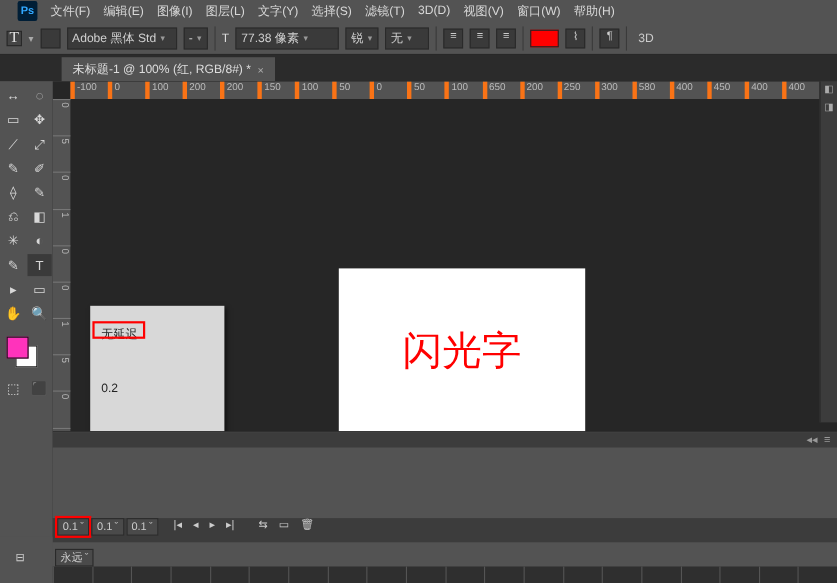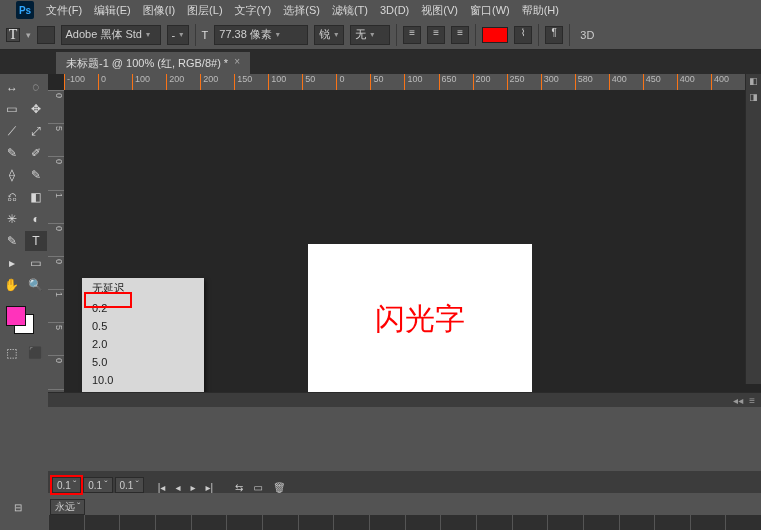--- a/index.html
+++ b/index.html
@@ -14,57 +14,57 @@
 .optbar { height: 30px; background: #535353; display: flex; align-items: center; padding-left: 6px; gap: 6px; border-bottom: 1px solid #282828; }
 .optbar .ticon { width: 14px; height: 14px; color: #e8e8e8; font-family: "Times New Roman", serif; font-size: 14px; display: flex; align-items: center; justify-content: center; border: 1px solid #282828; background: #454545; }
 .sq { width: 18px; height: 18px; background: #3a3a3a; border: 1px solid #2a2a2a; }
 .dropdown { height: 20px; background: #3a3a3a; border: 1px solid #2a2a2a; color: #d0d0d0; font-size: 11px; display: flex; align-items: center; padding: 0 4px; gap: 4px; }
 .dropdown .chev { font-size: 8px; color: #999; }
 .sep { width: 1px; height: 22px; background: #3a3a3a; }
 .swatch-red { width: 26px; height: 16px; background: #ff0000; border: 1px solid #222; }
 
 
 .tabrow { height: 24px; background: #2b2b2b; display: flex; align-items: flex-end; padding-left: 56px; }
-.tab { height: 22px; background: #535353; color: #ddd; font-size: 11px; padding: 4px 10px; display: flex; align-items: flex-start; gap: 6px; }
+.tab { height: 22px; background: #535353; color: #ddd; font-size: 11px; padding: 4px 10px; display: flex; align-items: flex-end; gap: 6px; }
 .tab .close { color: #aaa; font-size: 10px; }
 
 
 .mainrow { display: flex; height: 414px; }
 .toolbox { width: 48px; background: #535353; display: flex; flex-wrap: wrap; align-content: flex-start; padding-top: 2px; }
 .tool { width: 22px; height: 20px; margin: 1px; display: flex; align-items: center; justify-content: center; color: #d8d8d8; font-size: 12px; }
 .tool.sel { background: #3a3a3a; }
 .fgbg { width: 34px; height: 30px; position: relative; margin: 6px; }
 .fg { position: absolute; width: 20px; height: 20px; background: #ff33bb; border: 1px solid #111; top: 0; left: 0; z-index: 2; }
 .bg { position: absolute; width: 20px; height: 20px; background: #fff; border: 1px solid #111; top: 8px; left: 8px; }
 .toolbot { width: 22px; height: 20px; margin: 1px; display: flex; align-items: center; justify-content: center; color: #d8d8d8; font-size: 12px; }
 
 .canvaszone { flex: 1; background: #262626; position: relative; overflow: hidden; }
 .ruler-h { position: absolute; top: 0; left: 16px; right: 16px; height: 16px; background: #535353; display: flex; font-size: 9px; color: #bbb; }
-.ruler-h span { flex: 1; border-left: 1px solid #f97316; padding-left: 2px; }
+.ruler-h span { flex: 1; border-left: 4px solid #f97316; padding-left: 2px; }
 .ruler-v { position: absolute; top: 16px; left: 0; width: 16px; bottom: 0; background: #535353; display: flex; flex-direction: column; font-size: 9px; color: #bbb; }
 .ruler-v span { flex: 1; border-top: 1px solid #777; writing-mode: vertical-rl; padding-top: 2px; }
 
 .canvas { position: absolute; top: 170px; left: 260px; width: 224px; height: 150px; background: #fff; display: flex; align-items: center; justify-content: center; }
-.canvas .txt { color: #ff0000; font-size: 30px; font-family: Liberation Mono, monospace; }
+.canvas .txt { color: #ff0000; font-size: 36px; font-family: Liberation Mono, monospace; }
 
 
 .popup { position: absolute; top: 204px; left: 34px; width: 122px; background: #d8d8d8; color: #222; font-size: 11px; box-shadow: 2px 2px 4px rgba(0,0,0,0.5); }
-.popup .pi { padding: 3px 10px; }
+.popup .pi { padding: 18px 10px; }
 .popup .pi.hl { background: #bcbcbc; }
 .hlbox { position: absolute; top: 218px; left: 36px; width: 48px; height: 16px; border: 2px solid red; pointer-events: none; }
 
 
 .arrow { position: absolute; top: 320px; left: 120px; pointer-events: none; }
 
 
 .timeline { position: absolute; left: 48px; right: 0; bottom: 0; height: 138px; background: #535353; border-top: 1px solid #2a2a2a; }
 .tl-head { height: 14px; background: #3c3c3c; display: flex; justify-content: flex-end; align-items: center; padding-right: 6px; gap: 6px; }
 .tl-head span { color: #999; font-size: 10px; }
 .tl-frames { height: 64px; background: #535353; }
-.tl-ctrl { height: 22px; background: #3c3c3c; display: flex; align-items: flex-end; padding: 0 4px; gap: 2px; position: relative; }
+.tl-ctrl { height: 22px; background: #3c3c3c; display: flex; align-items: flex-start; padding: 0 4px; gap: 2px; position: relative; }
 .tl-ctrl .db { height: 16px; background: #4a4a4a; border: 1px solid #2a2a2a; color: #ccc; font-size: 10px; display: flex; align-items: center; padding: 0 4px; gap: 2px; }
 .tl-ctrl .db.active { outline: 2px solid red; outline-offset: 0; }
 .tl-ctrl .play { color: #ccc; font-size: 10px; padding: 0 4px; }
 .tl-ruler { height: 22px; background: #2f2f2f; display: flex; }
 .tl-ruler span { border-left: 1px solid #555; flex: 1; font-size: 8px; color: #888; padding-left: 1px; }
 
 .sidegrip { position: absolute; right: 0; top: 74px; width: 16px; height: 310px; background: #3c3c3c; border-left: 1px solid #2a2a2a; }
 .sidegrip .g { width: 14px; height: 14px; margin: 2px auto; color: #aaa; font-size: 9px; text-align: center; }
 </style>
 </head>

